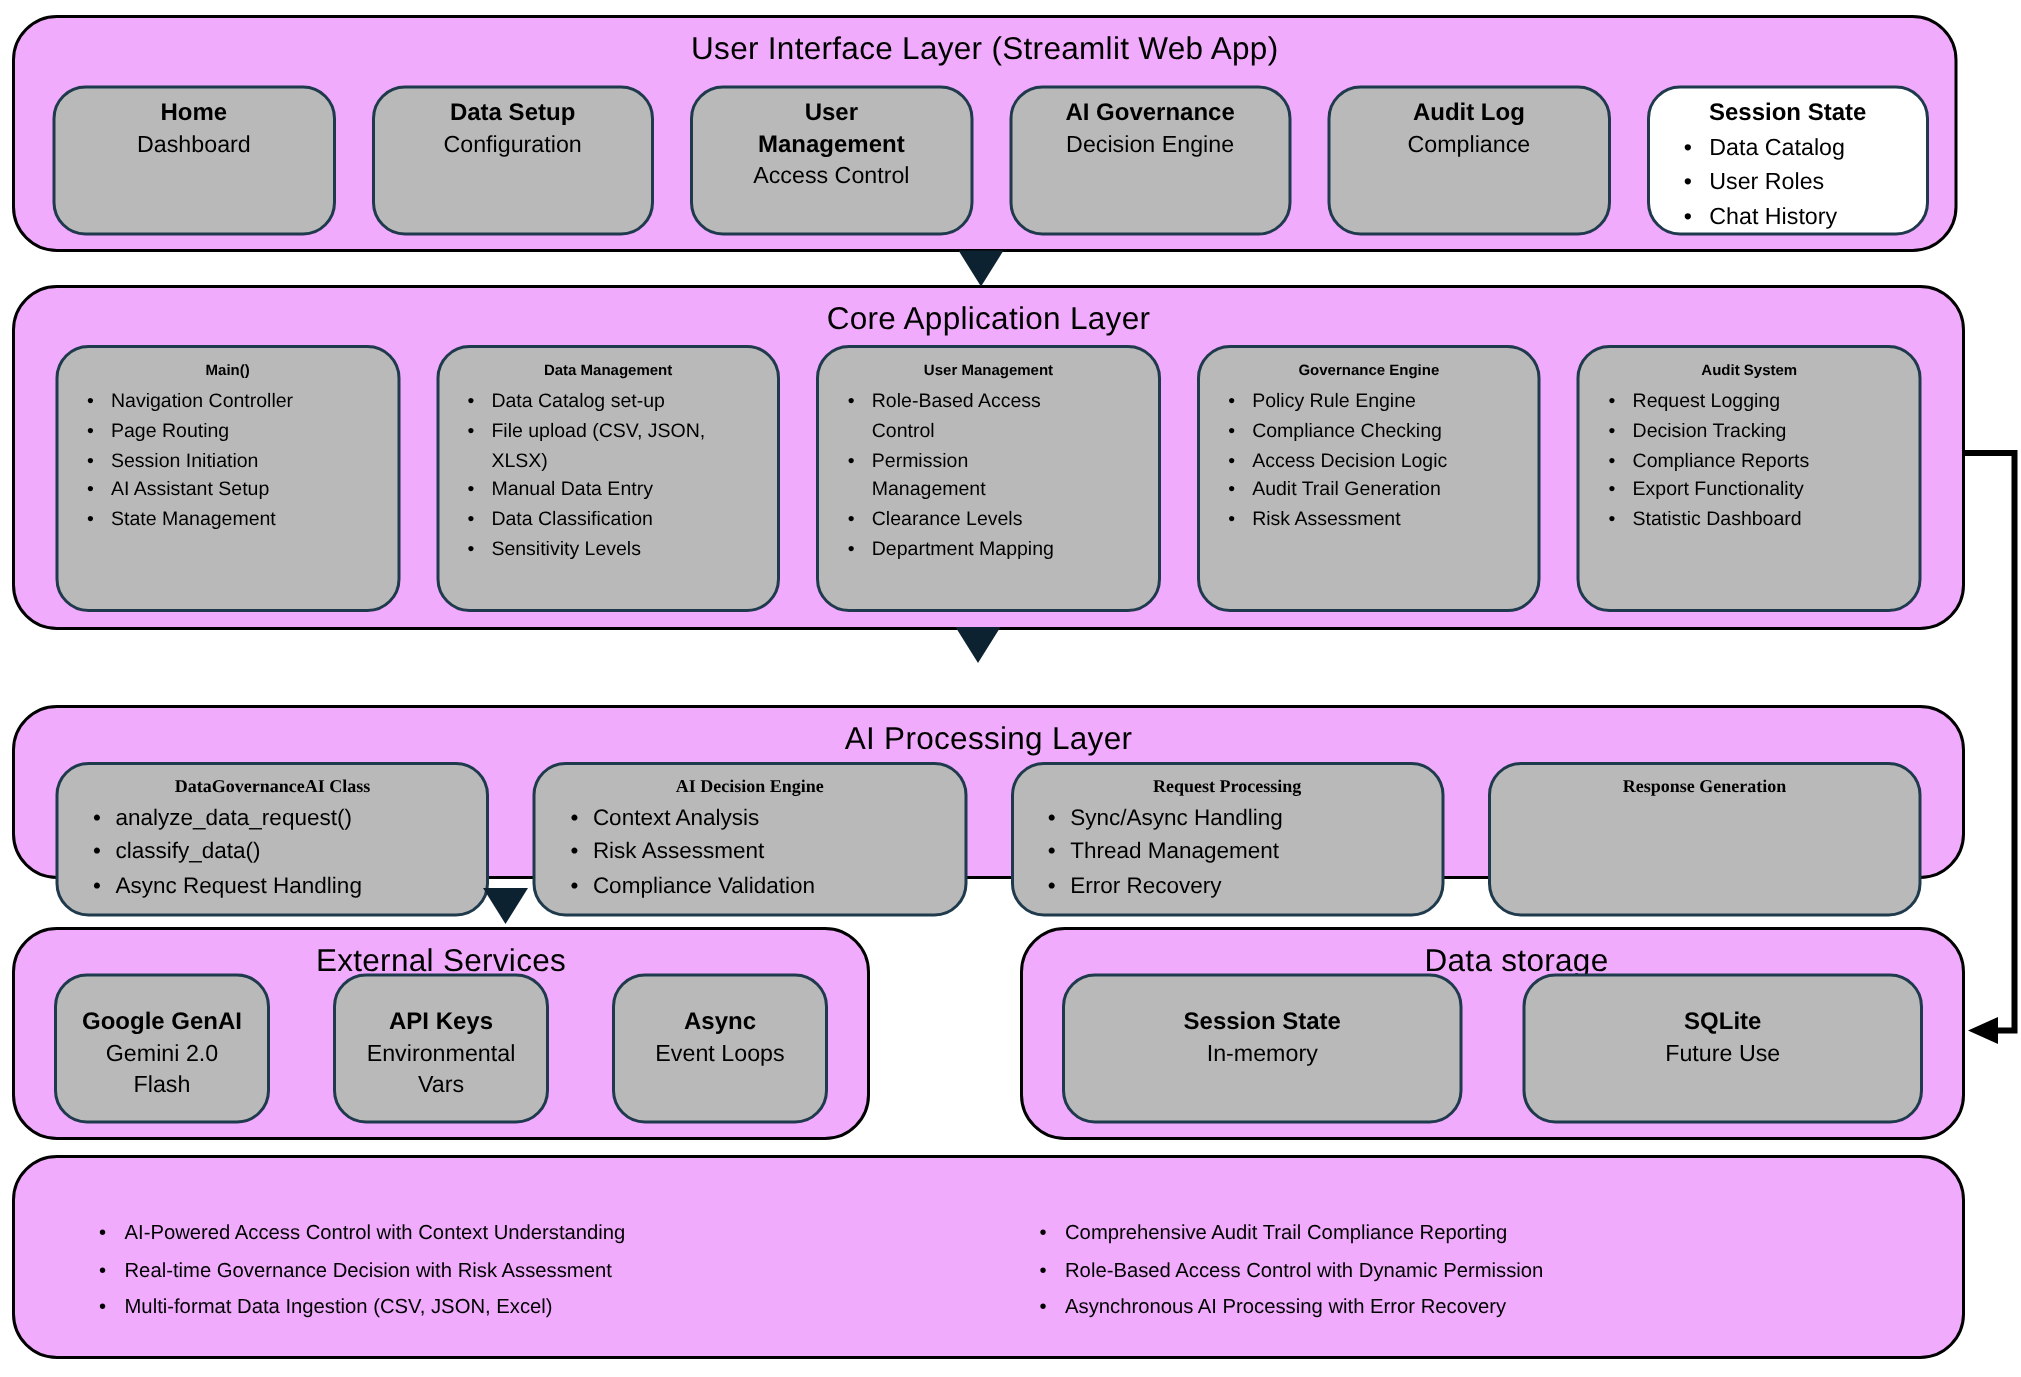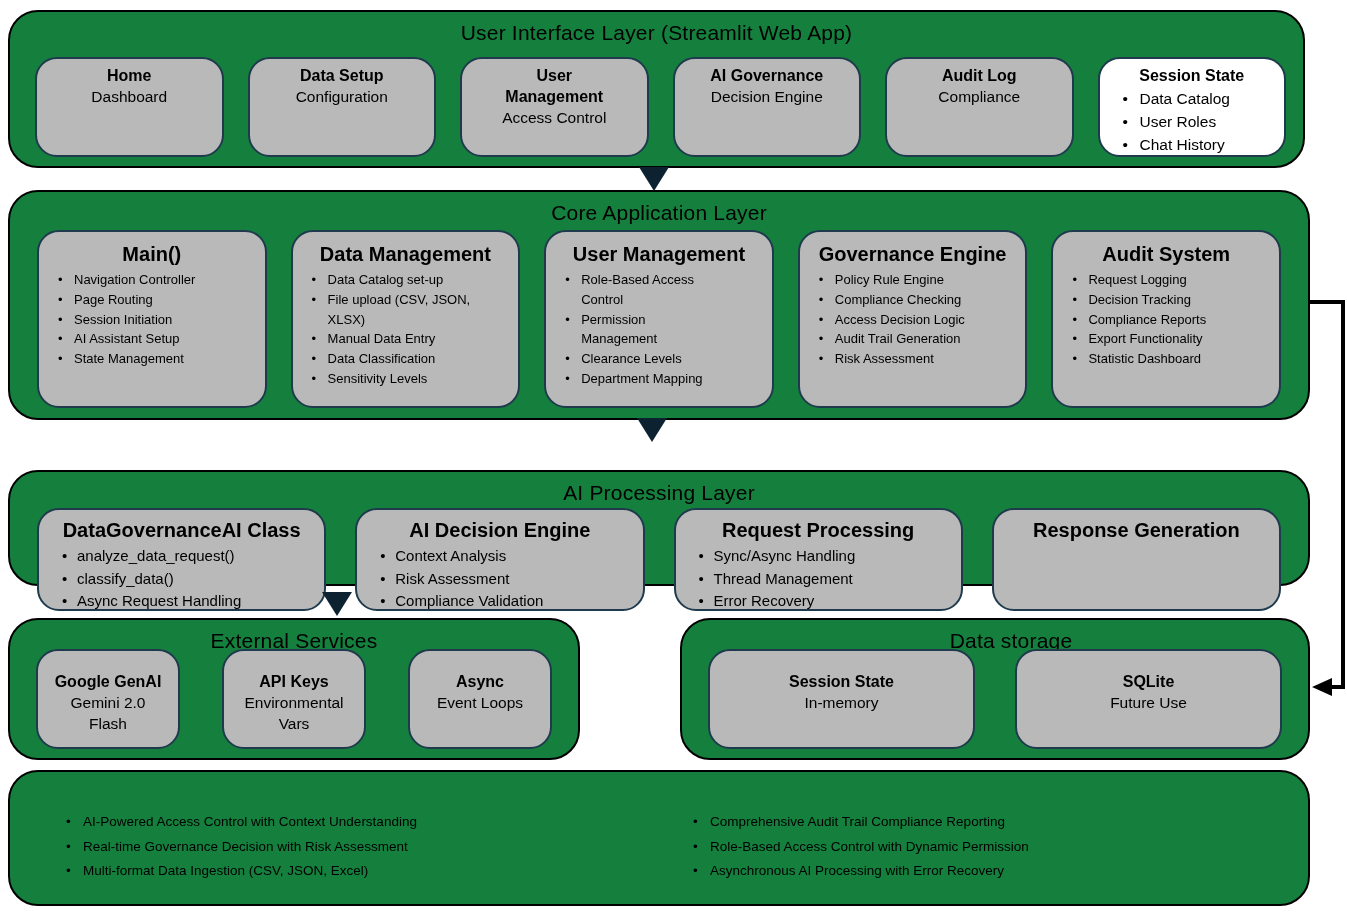--- a/index.html
+++ b/index.html
@@ -1,19 +1,19 @@
 <!DOCTYPE html>
 <html><head>
 <meta charset="utf-8">
 <style>
   * { margin:0; padding:0; box-sizing:border-box; }
   html,body { background:#ffffff; font-family:"Liberation Sans", sans-serif; color:#000; }
   .canvas { position:relative; width:1347px; height:918px; background:#fff; overflow:hidden; }
 
-  .section { position:absolute; background:#15803d; border:2.5px solid #000; border-radius:30px; }
+  .section { position:absolute; background:#f0abfc; border:2.5px solid #000; border-radius:30px; }
   .section-title { text-align:center; font-size:21px; font-weight:400; padding-top:9px; letter-spacing:.2px; }
 
   .boxrow { position:absolute; display:flex; }
   .box {
     flex:1; background:#b9b9b9; border:2px solid #1e3a4c; border-radius:22px;
     text-align:center; overflow:hidden;
   }
   .box.light { background:#ffffff; }
   .box-title { font-weight:700; white-space:pre-line; line-height:1.3; }
   .box-line  { white-space:pre-line; line-height:1.35; }
@@ -26,29 +26,29 @@
   #layer-ui .boxrow { left:25px; right:17px; top:45px; height:100px; gap:24px; }
   #layer-ui .box { padding:7px 8px; font-size:15.5px; }
   #layer-ui .box-title { font-size:16px; }
   #layer-ui .box ul { margin-top:1px; padding-left:12px; }
   #layer-ui .box li { padding-left:20px; line-height:1.48; font-size:15.5px; }
 
   
   #layer-core { left:8px; top:190px; width:1302px; height:230px; }
   #layer-core .boxrow { left:27px; right:27px; top:38px; height:178px; gap:24px; }
   #layer-core .box { padding:9px 6px; font-size:13px; }
-  #layer-core .box-title { font-size:20px; }
+  #layer-core .box-title { font-size:10px; }
   #layer-core .box ul { margin-top:3px; padding-left:10px; padding-right:2px; }
   #layer-core .box li { padding-left:19px; line-height:1.52; }
 
   
   #layer-ai { left:8px; top:470px; width:1302px; height:116px; }
   #layer-ai .boxrow { left:27px; right:27px; top:36px; height:103px; gap:29px; }
   #layer-ai .box { padding:7px 6px; font-size:15px; }
-  #layer-ai .box-title { font-size:20px; }
+  #layer-ai .box-title { font-size:12px;font-family:Liberation Serif, serif; }
   #layer-ai .box ul { margin-top:2px; padding-left:14px; }
   #layer-ai .box li { padding-left:18px; line-height:1.5; }
 
   
   #layer-ext { left:8px; top:618px; width:572px; height:142px; }
   #layer-sto { left:680px; top:618px; width:630px; height:142px;padding-left:32px; }
   #layer-ext .boxrow { left:26px; right:26px; top:29px; height:100px; gap:42px; }
   #layer-sto .boxrow { left:26px; right:26px; top:29px; height:100px; gap:40px; }
   #layer-ext .box, #layer-sto .box { padding:21px 6px 6px; font-size:15.5px; }
   #layer-ext .box-title, #layer-sto .box-title { font-size:16px; }

